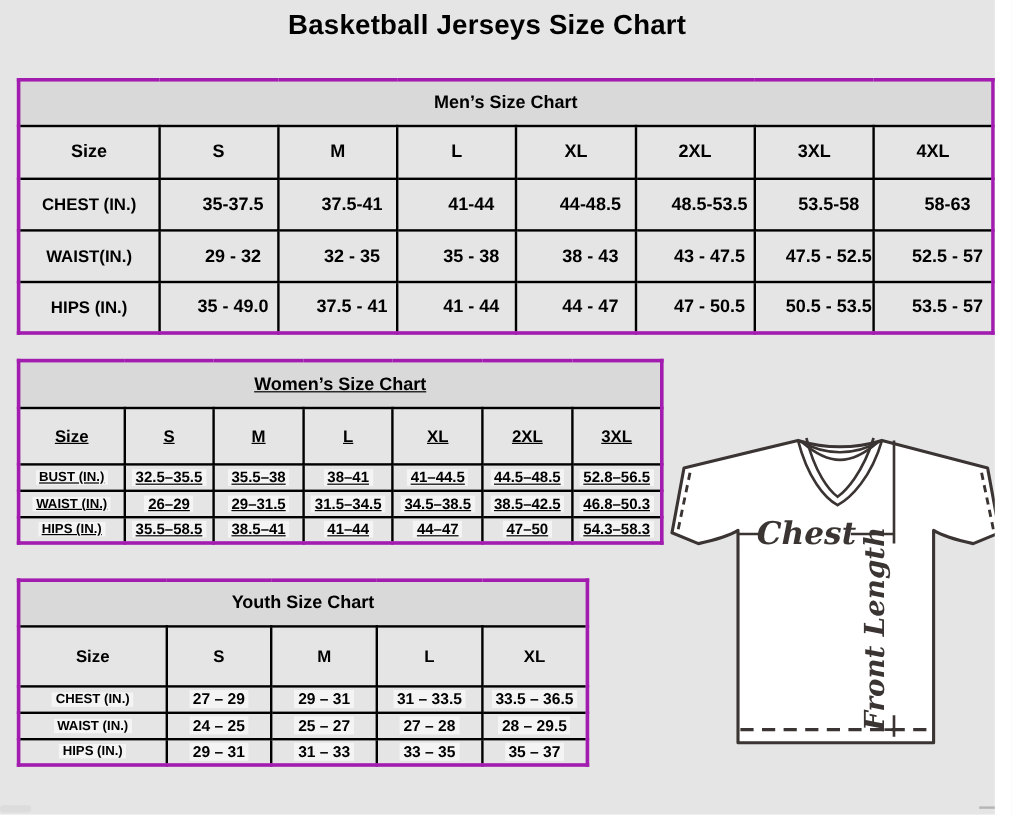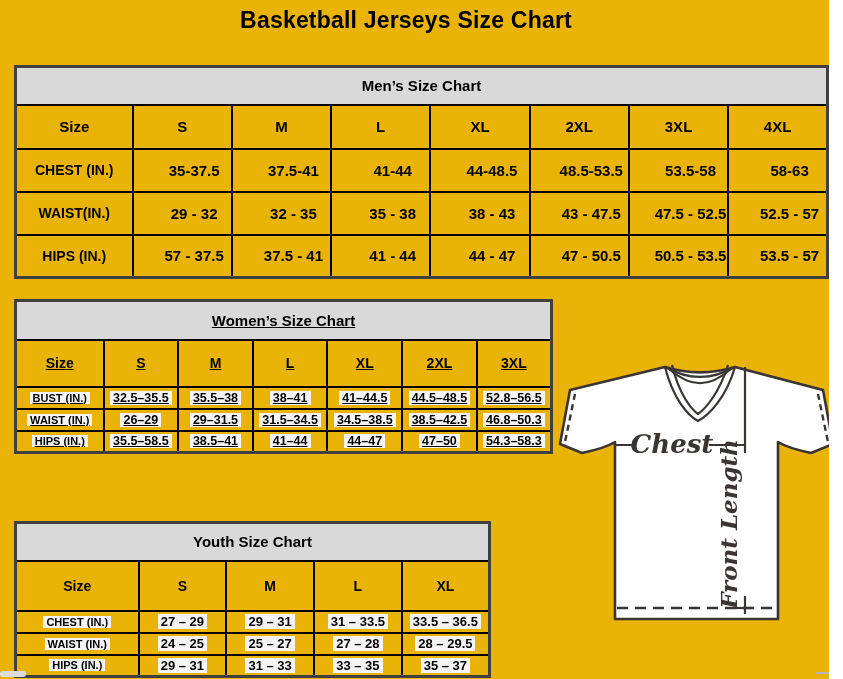--- a/index.html
+++ b/index.html
@@ -1,21 +1,21 @@
 <!DOCTYPE html>
 <html><head>
 <meta charset="utf-8">
 <style>
   html,body{margin:0;padding:0;background:#fff;}
-  .page{position:relative;width:829px;height:679px;background:#eab308;overflow:hidden;
+  .page{position:relative;width:829px;height:679px;background:#e5e5e5;overflow:hidden;
         font-family:"Liberation Sans",sans-serif;color:#000;}
   .title{position:absolute;top:7px;left:0;width:812px;margin:0;text-align:center;
          font-size:23px;font-weight:bold;letter-spacing:.2px;}
   table.tbl{position:absolute;border-collapse:collapse;table-layout:fixed;
-            text-align:center;border:3px solid #404040;}
+            text-align:center;border:3px solid #a21caf;}
   .tbl th,.tbl td{border:2px solid #000;padding:0;font-weight:bold;overflow:hidden;
                   white-space:nowrap;vertical-align:middle;}
   .tbl tr.band th{background:#d9d9d9;font-size:15px;}
   
   .mens{left:14px;top:65px;width:815px;}
   .mens col:first-child{width:117px;}
   .mens tr.band{height:38px;}
   .mens tr.cols{height:44px;}
   .mens tr.cols th{font-size:15px;}
   .mens tbody tr{height:43px;}
@@ -24,21 +24,21 @@
   
   .womens{left:14px;top:299px;width:539px;text-decoration:underline;}
   .womens col:first-child{width:88px;}
   .womens tr.band{height:39px;}
   .womens tr.cols{height:47px;}
   .womens tr.cols th{font-size:14px;}
   .womens tbody tr{height:22px;}
   .womens tbody th{font-size:11px;}
   .womens tbody td{font-size:12.5px;}
   
-  .youth{left:14px;top:521px;width:477px;}
+  .youth{left:14px;top:482px;width:477px;}
   .youth col:first-child{width:123px;}
   .youth tr.band{height:38px;}
   .youth tr.cols{height:50px;}
   .youth tr.cols th{font-size:14px;}
   .youth tbody tr{height:22px;}
   .youth tbody th{font-size:11px;}
   .youth tbody td{font-size:13px;}
   
   .womens .val,.youth .val{background:#f4f4f4;padding:0 3px;}
   
@@ -100,21 +100,21 @@
           <td><span class="val">29 - 32</span></td>
           <td><span class="val">32 - 35</span></td>
           <td><span class="val">35 - 38</span></td>
           <td><span class="val">38 - 43</span></td>
           <td><span class="val">43 - 47.5</span></td>
           <td><span class="val">47.5 - 52.5</span></td>
           <td><span class="val">52.5 - 57</span></td>
         </tr>
         <tr>
           <th><span class="val">HIPS (IN.)</span></th>
-          <td><span class="val">57 - 37.5</span></td>
+          <td><span class="val">35 - 49.0</span></td>
           <td><span class="val">37.5 - 41</span></td>
           <td><span class="val">41 - 44</span></td>
           <td><span class="val">44 - 47</span></td>
           <td><span class="val">47 - 50.5</span></td>
           <td><span class="val">50.5 - 53.5</span></td>
           <td><span class="val">53.5 - 57</span></td>
         </tr>
       </tbody>
     </table>
   <table class="tbl womens">

